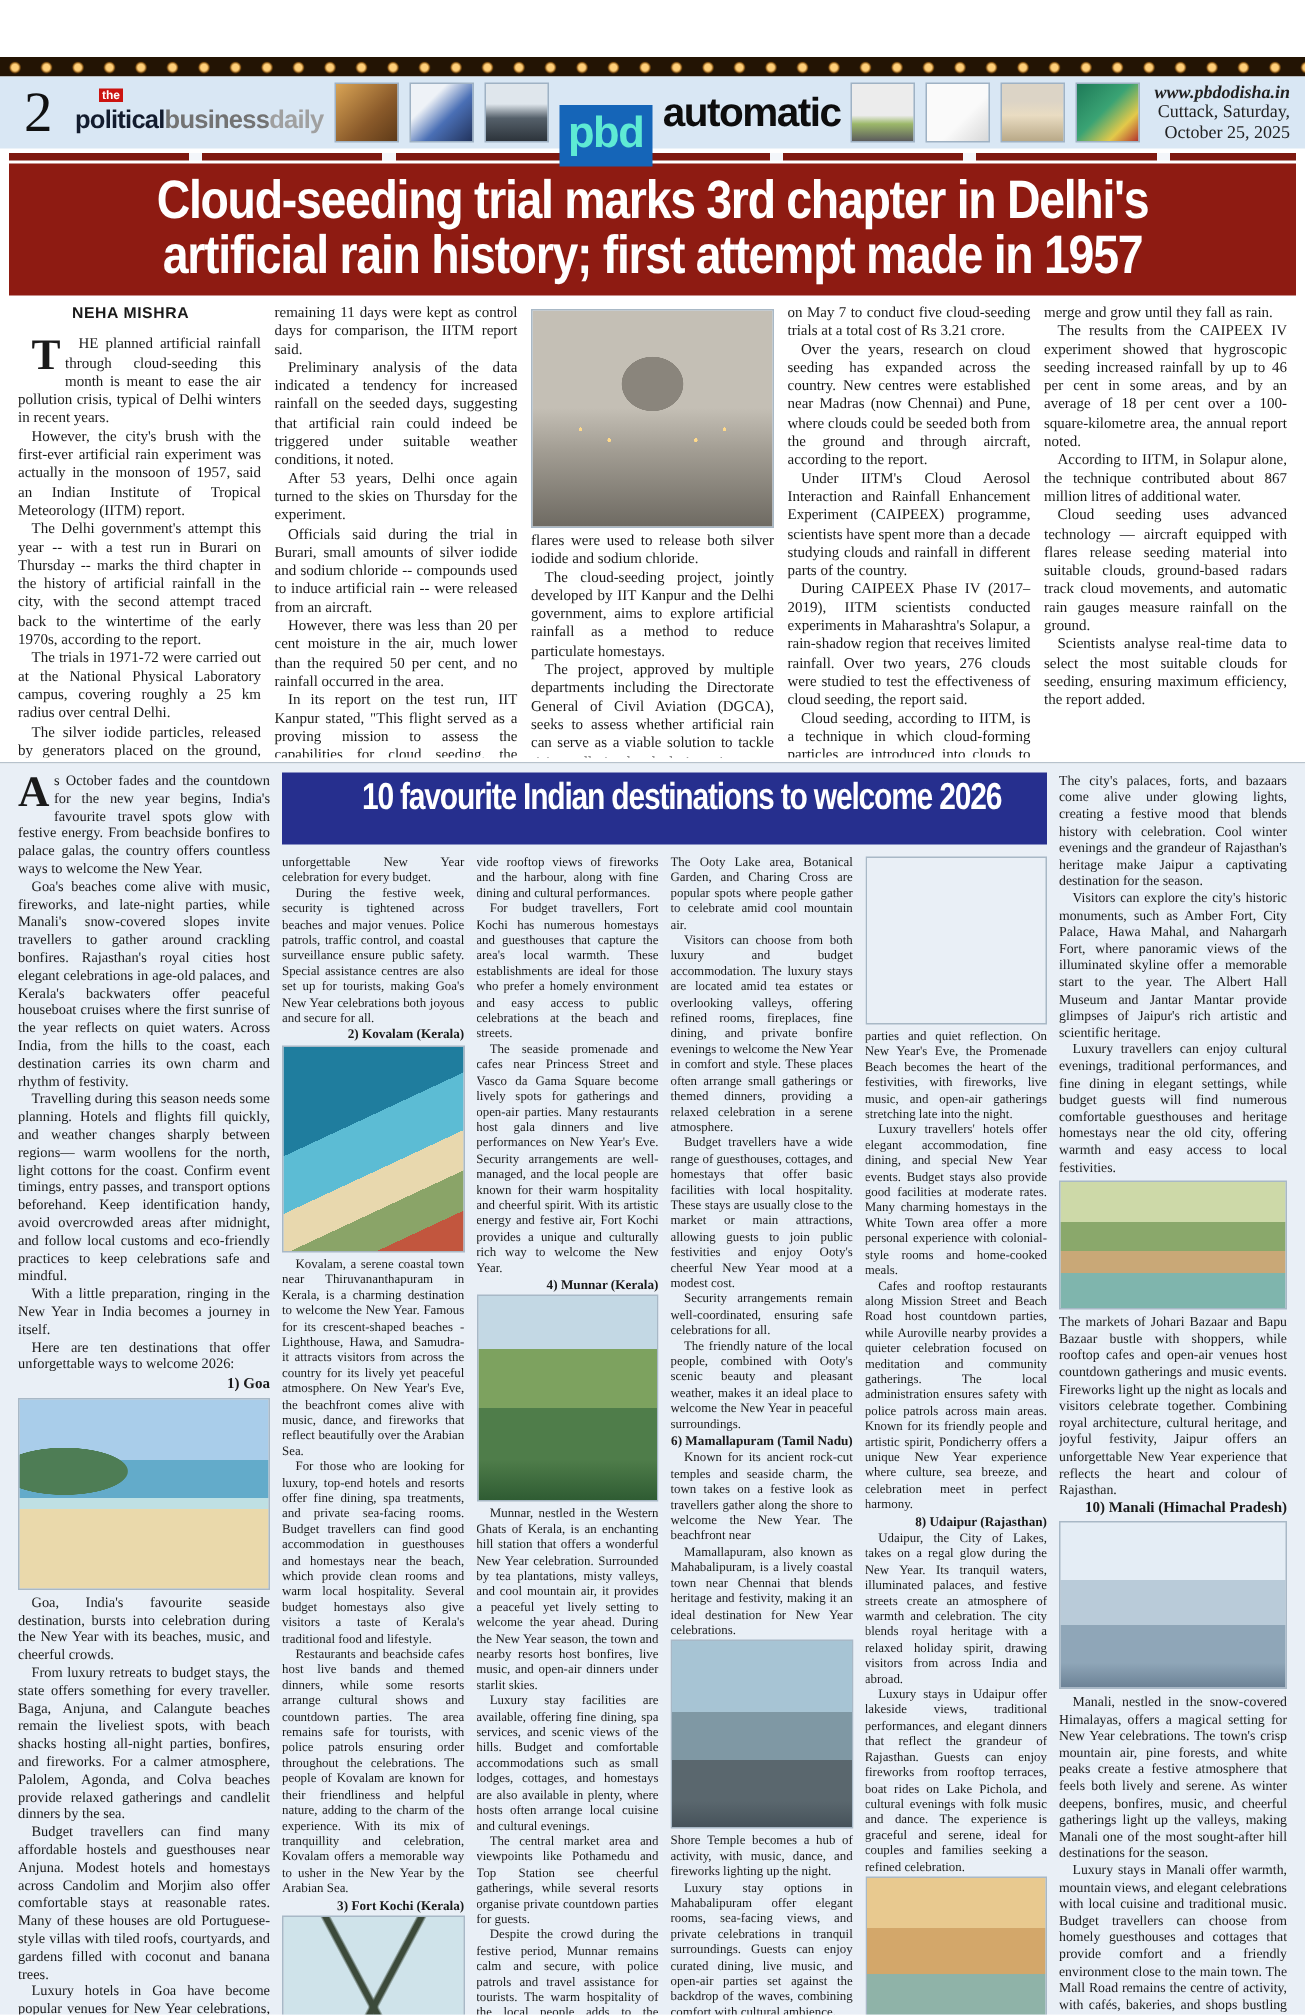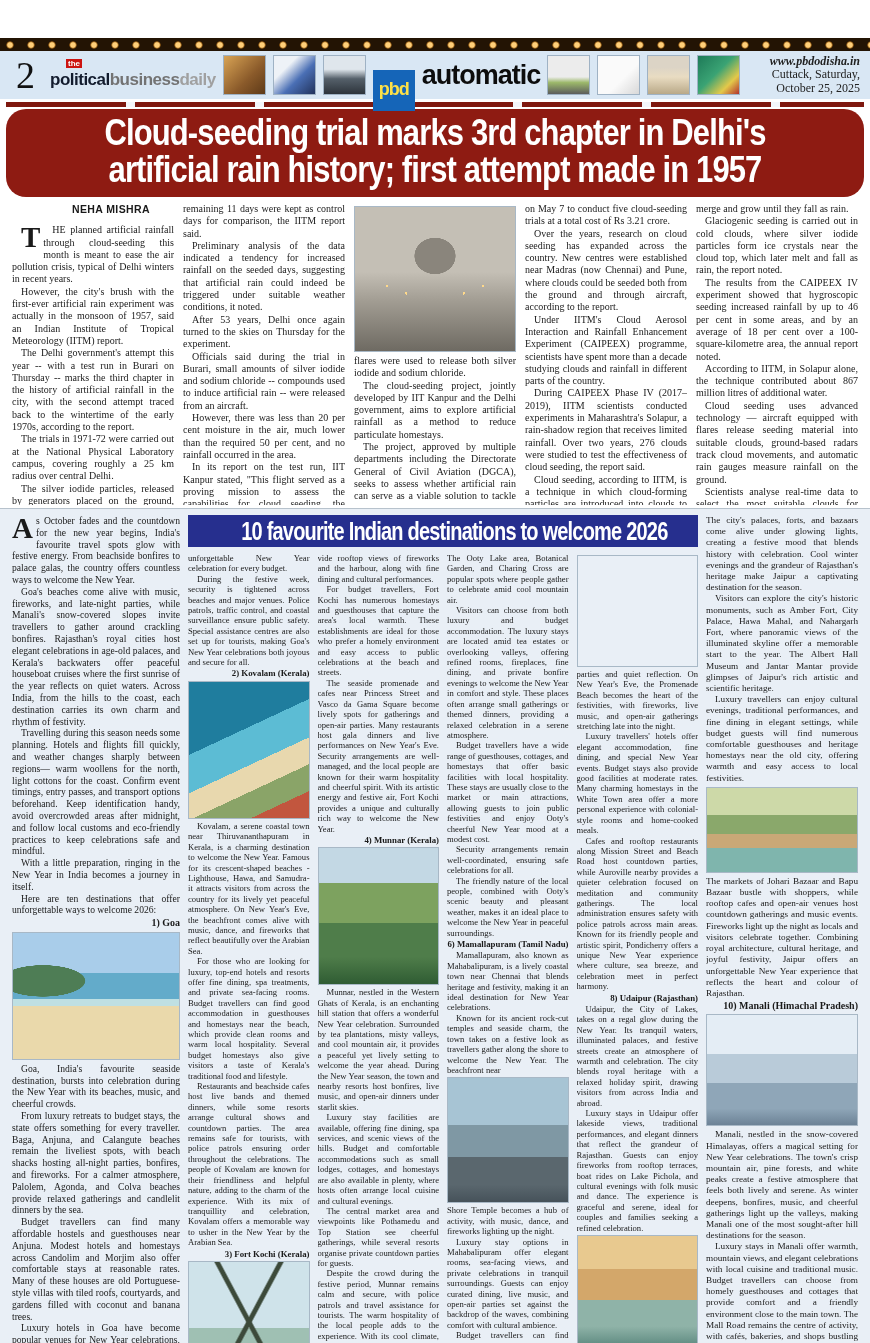--- a/index.html
+++ b/index.html
@@ -17,35 +17,35 @@
           letter-spacing:0; padding:0 2px; }
   .w-pol { color:#131c2e; } .w-bus { color:#737373; } .w-day { color:#a0a0a0; }
   .thumb { width:43px; height:40px; border:1px solid #9fb2c4; flex:none; }
   .t-painting { background:linear-gradient(135deg,#d9a455,#8a5a2a 60%,#5e3a18); }
   .t-moto { background:linear-gradient(135deg,#eef2f7 30%,#4a6fb5 60%,#22335c); }
   .t-mountain { background:linear-gradient(180deg,#dfe6ec 35%,#55606a 60%,#2d343b); }
   .t-plant { background:linear-gradient(180deg,#ececec 55%,#9cb86a 70%,#5c5c5c); }
   .t-palm { background:linear-gradient(135deg,#fafafa 60%,#d8d8d8); }
   .t-taj { background:linear-gradient(180deg,#dcd4c6 30%,#e9dcc2 55%,#b9a988); }
   .t-billiards { background:linear-gradient(135deg,#1e7a58,#3aa374 45%,#e3c94a 75%,#b3342e); }
-  .pbd-box { background:#1565b8; color:#fde047; font-family:"Liberation Sans", sans-serif; font-weight:bold;
-          font-size:18px; line-height:27px; padding:6px 6px 8px; letter-spacing:-1px;margin-top:30px; }
+  .pbd-box { background:#1565b8; color:#5eead4; font-family:"Liberation Sans", sans-serif; font-weight:bold;
+          font-size:29px; line-height:27px; padding:6px 6px 8px; letter-spacing:-1px;margin-top:30px; }
   .potpourri { font-family:"Liberation Sans", sans-serif; font-weight:bold; font-size:27px;
           letter-spacing:-1px; color:#0d0d0d; }
   .date-block { margin-left:auto; text-align:right; font-size:12px; line-height:13.5px; color:#222; }
   .site { font-style:italic; font-weight:bold; }
   .redline { height:5px; margin:3px 6px 2px;
           background:repeating-linear-gradient(90deg,#7e180f 0 120px,#f3f6fa 120px 129px); }
-  .headline-block { margin:0 6px; background:#8e1b12; color:#fff; text-align:center; padding:5px 0 9px;border-radius:20px; }
+  .headline-block { margin:0 6px; background:#8e1b12; color:#fff; text-align:center; padding:5px 0 9px; }
   .hl { font-family:"Liberation Sans", sans-serif; font-weight:bold; font-size:36px; line-height:37px;
           letter-spacing:-1px; transform:scaleX(.86); transform-origin:center; white-space:nowrap; }
   .article1 { display:flex; gap:9px; padding:6px 12px 3px; height:312px; border-bottom:1px solid #b7c2cc; }
   .a1col { flex:1; font-size:10px; line-height:12.3px; text-align:justify; overflow:hidden; }
   .byline { font-family:"Liberation Sans", sans-serif; font-weight:bold; font-size:10.5px;
-          letter-spacing:.4px; margin-bottom:9px; text-align:center;margin-left:36px; }
+          letter-spacing:.4px; margin-bottom:9px; text-align:left;margin-left:36px; }
   .para { margin:0; text-indent:9px; }
   .para.noindent { text-indent:0; }
   .dropcap { float:left; font-size:29px; line-height:24px; padding:1px 3px 0 0; font-weight:bold; }
   .dest-heading { font-weight:bold; font-size:10px; margin:1px 0; text-align:right; }
   .photo { width:100%; border:1px solid #a8b8c6; margin:3px 0; }
   .ph-delhi { height:146px; background:
           radial-gradient(ellipse 34px 30px at 50% 34%, #8a857c 60%, rgba(0,0,0,0) 61%),
           radial-gradient(circle 2px at 20% 55%, #ffd98a 60%, rgba(0,0,0,0) 65%),
           radial-gradient(circle 2px at 80% 55%, #ffd98a 60%, rgba(0,0,0,0) 65%),
           radial-gradient(circle 2px at 32% 60%, #ffd98a 60%, rgba(0,0,0,0) 65%),
@@ -69,21 +69,21 @@
           linear-gradient(180deg,#a7c4d4 0 38%,#7f98a4 38% 64%,#5a676e 64% 86%,#46525a); }
   .ph-udaipur { height:112px; background:
           linear-gradient(180deg,#e8c98f 0 30%,#d3a76a 30% 58%,#8fb3a8 58% 82%,#5e8a80); }
   .ph-amber { height:86px; background:
           linear-gradient(180deg,#cdd9a8 0 32%,#8aa86b 32% 55%,#c9a877 55% 72%,#7fb5ad 72%); }
   .ph-manali { height:112px; background:
           linear-gradient(180deg,#e4edf5 0 35%,#b9cbd9 35% 62%,#8fa6b8 62% 85%,#6c8296); }
   .article2 { display:flex; gap:8px; padding:6px 12px 0; background:#e9eff6; height:853px; }
   .introcol { width:168px; flex:none; font-size:9.6px; line-height:11.8px; text-align:justify; overflow:hidden; }
   .middle { flex:1; display:flex; flex-direction:column; min-width:0; }
-  .banner { background:#262f8e; color:#fff; text-align:center; padding:3px 0 2px; margin-bottom:6px; }
+  .banner { background:#262f8e; color:#fff; text-align:center; padding:3px 0 18px; margin-bottom:6px; }
   .banner span { display:inline-block; font-family:"Liberation Sans", sans-serif; font-weight:bold;
           font-size:25px; line-height:27px; letter-spacing:-1px; transform:scaleX(.8);
           transform-origin:center; white-space:nowrap; }
   .middle-cols { display:flex; gap:8px; flex:1; min-height:0; }
   .mcol { flex:1; min-width:0; font-size:8.6px; line-height:10.4px; text-align:justify; overflow:hidden; }
   .mcol .dest-heading { font-size:8.8px; }
   .mcol .photo { margin:2px 0; }
   .rightcol { width:152px; flex:none; font-size:9.2px; line-height:11.2px; text-align:justify; overflow:hidden; }
 </style>
 </head>
@@ -146,21 +146,20 @@
       </div>
     <div class="a1col">
         <p class="para noindent">on May 7 to conduct five cloud-seeding trials at a total cost of Rs 3.21 crore.</p>
         <p class="para">Over the years, research on cloud seeding has expanded across the country. New centres were established near Madras (now Chennai) and Pune, where clouds could be seeded both from the ground and through aircraft, according to the report.</p>
         <p class="para">Under IITM's Cloud Aerosol Interaction and Rainfall Enhancement Experiment (CAIPEEX) programme, scientists have spent more than a decade studying clouds and rainfall in different parts of the country.</p>
         <p class="para">During CAIPEEX Phase IV (2017–2019), IITM scientists conducted experiments in Maharashtra's Solapur, a rain-shadow region that receives limited rainfall. Over two years, 276 clouds were studied to test the effectiveness of cloud seeding, the report said.</p>
         <p class="para">Cloud seeding, according to IITM, is a technique in which cloud-forming particles are introduced into clouds to enhance rainfall.</p>
       </div>
     <div class="a1col">
         <p class="para noindent">merge and grow until they fall as rain.</p>
-        <p class="para">Glaciogenic seeding is carried out in cold clouds, where silver iodide particles form ice crystals near the cloud top, which later melt and fall as rain, the report noted.</p>
         <p class="para">The results from the CAIPEEX IV experiment showed that hygroscopic seeding increased rainfall by up to 46 per cent in some areas, and by an average of 18 per cent over a 100-square-kilometre area, the annual report noted.</p>
         <p class="para">According to IITM, in Solapur alone, the technique contributed about 867 million litres of additional water.</p>
         <p class="para">Cloud seeding uses advanced technology — aircraft equipped with flares release seeding material into suitable clouds, ground-based radars track cloud movements, and automatic rain gauges measure rainfall on the ground.</p>
         <p class="para">Scientists analyse real-time data to select the most suitable clouds for seeding, ensuring maximum efficiency, the report added.</p>
       </div>
   </div>
 
   <div class="article2">
     <div class="introcol">
         <p class="para noindent"><span class="dropcap">A</span>s October fades and the countdown for the new year begins, India's favourite travel spots glow with festive energy. From beachside bonfires to palace galas, the country offers countless ways to welcome the New Year.</p>
@@ -202,22 +201,22 @@
             <p class="para">The central market area and viewpoints like Pothamedu and Top Station see cheerful gatherings, while several resorts organise private countdown parties for guests.</p>
             <p class="para">Despite the crowd during the festive period, Munnar remains calm and secure, with police patrols and travel assistance for tourists. The warm hospitality of the local people adds to the experience. With its cool climate, natural beauty, and relaxed celebrations, Munnar is an ideal destination to begin the New Year amidst the hills.</p>
           </div>
         <div class="mcol">
             <p class="para noindent">The Ooty Lake area, Botanical Garden, and Charing Cross are popular spots where people gather to celebrate amid cool mountain air.</p>
             <p class="para">Visitors can choose from both luxury and budget accommodation. The luxury stays are located amid tea estates or overlooking valleys, offering refined rooms, fireplaces, fine dining, and private bonfire evenings to welcome the New Year in comfort and style. These places often arrange small gatherings or themed dinners, providing a relaxed celebration in a serene atmosphere.</p>
             <p class="para">Budget travellers have a wide range of guesthouses, cottages, and homestays that offer basic facilities with local hospitality. These stays are usually close to the market or main attractions, allowing guests to join public festivities and enjoy Ooty's cheerful New Year mood at a modest cost.</p>
             <p class="para">Security arrangements remain well-coordinated, ensuring safe celebrations for all.</p>
             <p class="para">The friendly nature of the local people, combined with Ooty's scenic beauty and pleasant weather, makes it an ideal place to welcome the New Year in peaceful surroundings.</p>
             <p class="dest-heading">6) Mamallapuram (Tamil Nadu)</p>
+            <p class="para">Known for its ancient rock-cut temples and seaside charm, the town takes on a festive look as travellers gather along the shore to welcome the New Year. The beachfront near</p>
             <p class="para">Mamallapuram, also known as Mahabalipuram, is a lively coastal town near Chennai that blends heritage and festivity, making it an ideal destination for New Year celebrations.</p>
-            <p class="para">Known for its ancient rock-cut temples and seaside charm, the town takes on a festive look as travellers gather along the shore to welcome the New Year. The beachfront near</p>
             <div class="photo ph-shore"></div>
             <p class="para noindent">Shore Temple becomes a hub of activity, with music, dance, and fireworks lighting up the night.</p>
             <p class="para">Luxury stay options in Mahabalipuram offer elegant rooms, sea-facing views, and private celebrations in tranquil surroundings. Guests can enjoy curated dining, live music, and open-air parties set against the backdrop of the waves, combining comfort with cultural ambience.</p>
             <p class="para">Budget travellers can find affordable options in hotels along with several guesthouses and homestays offering simple, clean rooms and traditional Tamil hospitality. Homestays in Fisherman's Colony also give visitors a glimpse of local life and cuisine.</p>
           </div>
         <div class="mcol">
             <div class="photo ph-pondy"></div>
             <p class="para noindent">parties and quiet reflection. On New Year's Eve, the Promenade Beach becomes the heart of the festivities, with fireworks, live music, and open-air gatherings stretching late into the night.</p>
             <p class="para">Luxury travellers' hotels offer elegant accommodation, fine dining, and special New Year events. Budget stays also provide good facilities at moderate rates. Many charming homestays in the White Town area offer a more personal experience with colonial-style rooms and home-cooked meals.</p>
             <p class="para">Cafes and rooftop restaurants along Mission Street and Beach Road host countdown parties, while Auroville nearby provides a quieter celebration focused on meditation and community gatherings. The local administration ensures safety with police patrols across main areas. Known for its friendly people and artistic spirit, Pondicherry offers a unique New Year experience where culture, sea breeze, and celebration meet in perfect harmony.</p>

